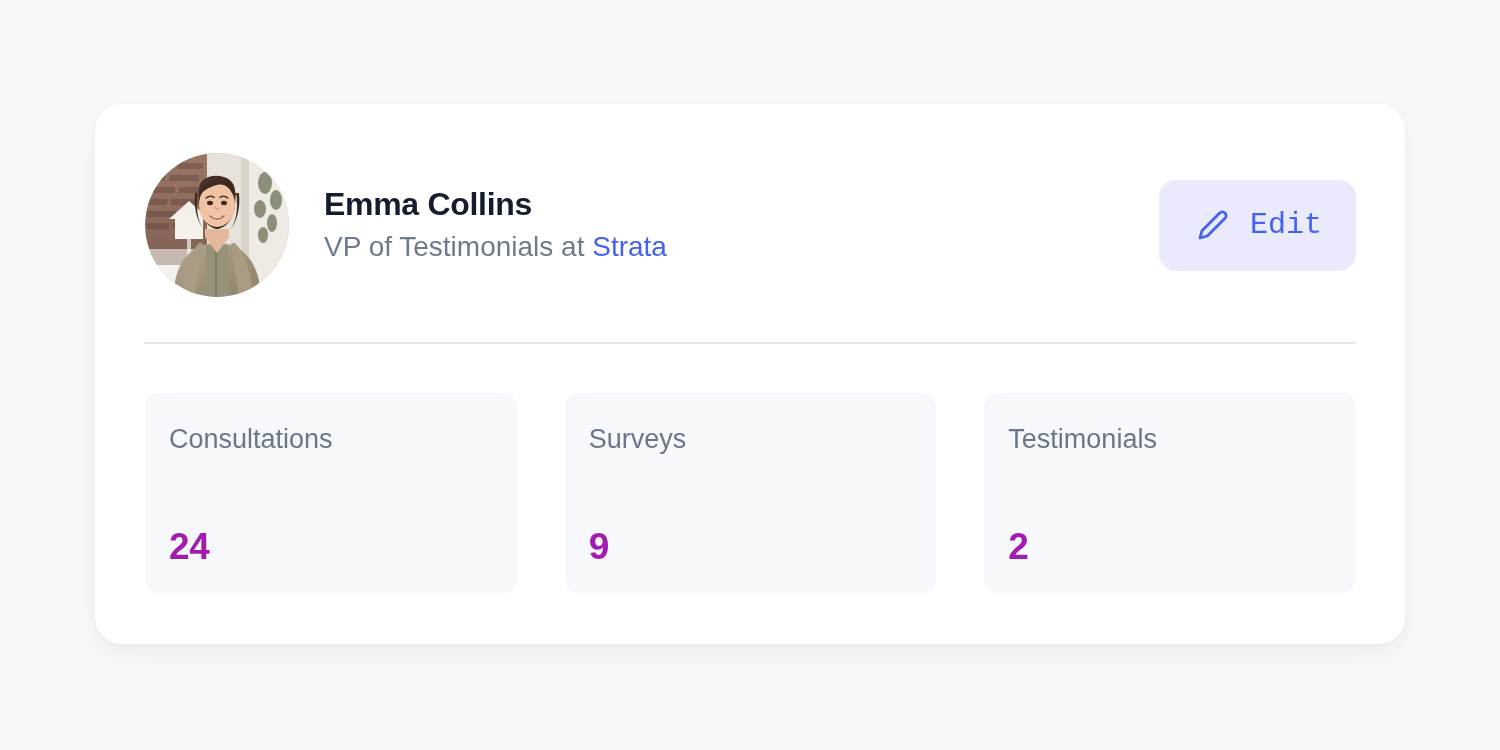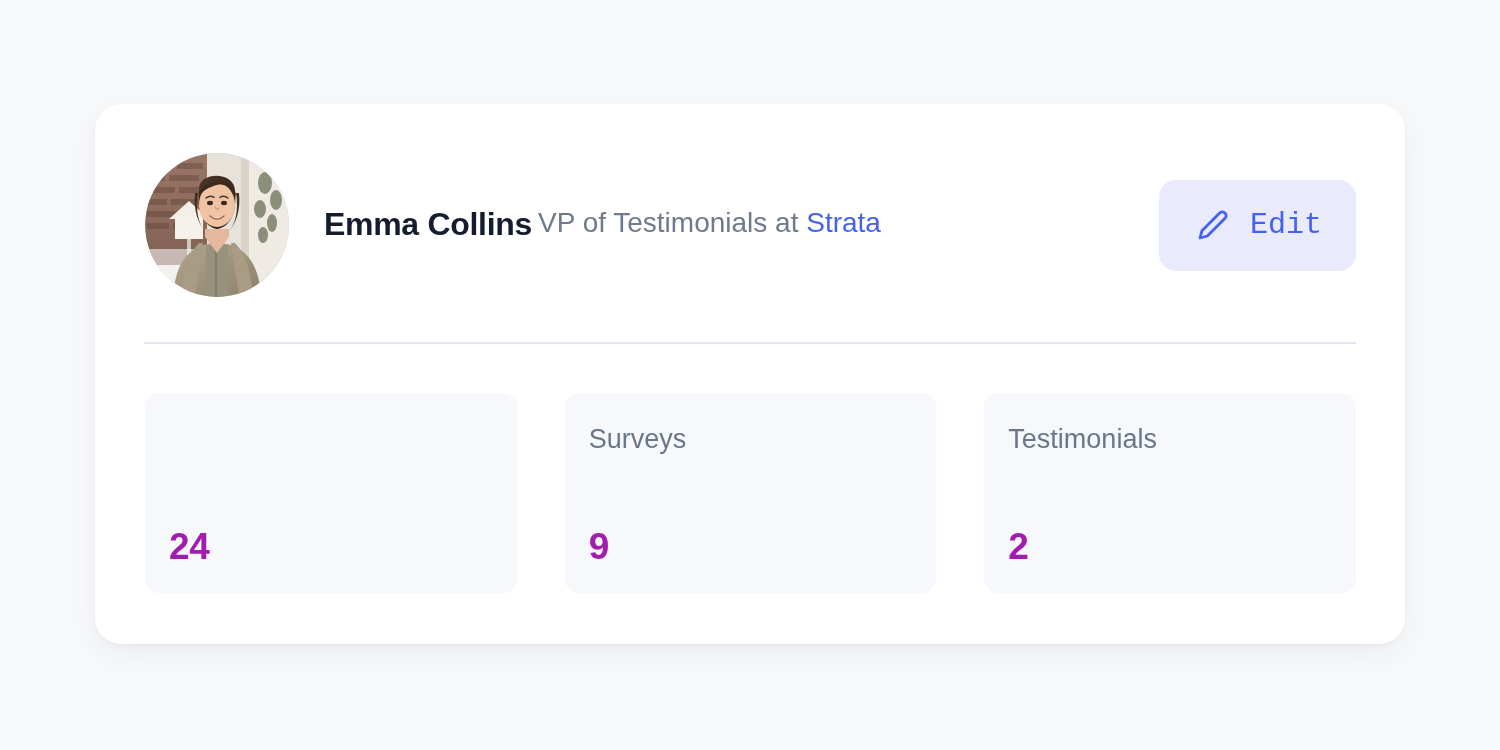--- a/index.html
+++ b/index.html
@@ -55,21 +55,21 @@
     overflow: hidden;
     position: relative;
     background: #c9bfb2;
   }
 
   .avatar svg { display: block; width: 144px; height: 144px; }
 
   .identity {
     margin-left: 35px;
     display: flex;
-    flex-direction: row;
+    flex-direction: column;
     justify-content: center;
     gap: 6px;
   }
 
   .person-name {
     font-size: 32px;
     font-weight: 700;
     letter-spacing: -0.3px;
     color: #151c2e;
     line-height: 1.18;
@@ -262,20 +262,21 @@
         </span>
         <span class="edit-label">Edit</span>
       </button>
     </div>
 
     <div class="divider"></div>
 
     <div class="stats-row">
 
       <div class="stat-card">
+        <div class="stat-label">Consultations</div>
         <div class="stat-value">24</div>
       </div>
 
       <div class="stat-card">
         <div class="stat-label">Surveys</div>
         <div class="stat-value">9</div>
       </div>
 
       <div class="stat-card">
         <div class="stat-label">Testimonials</div>

